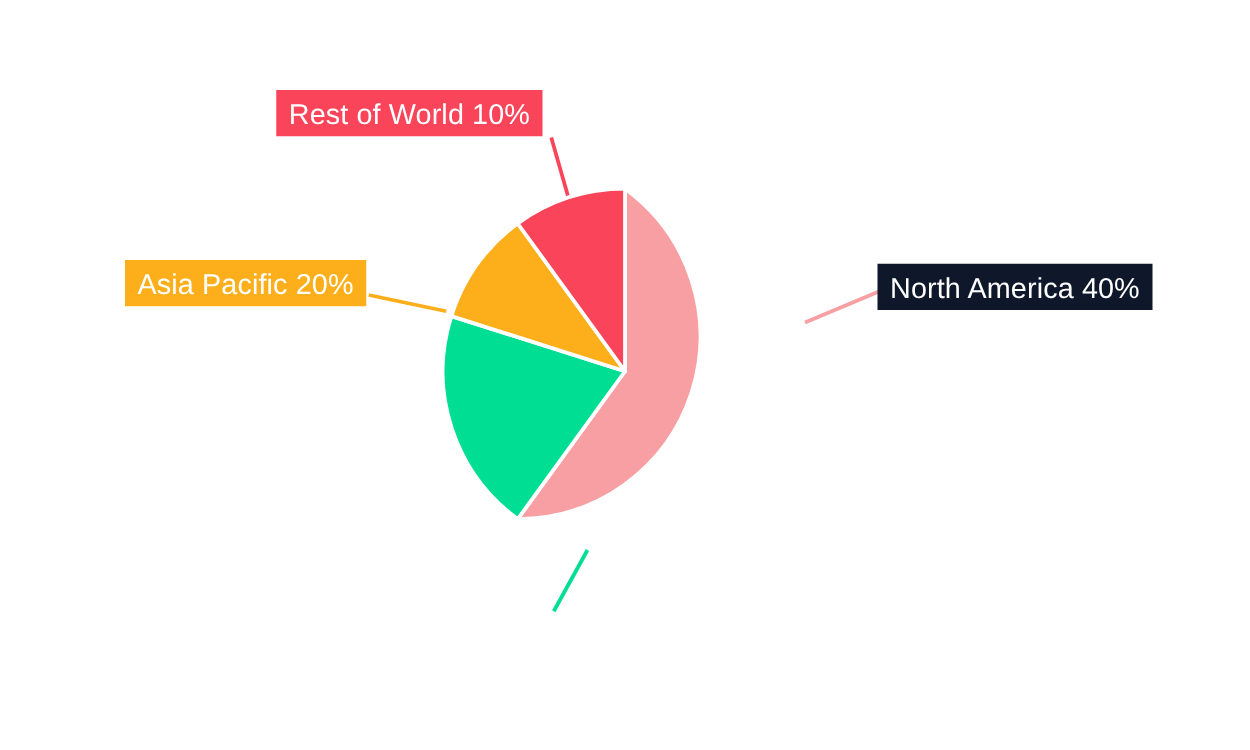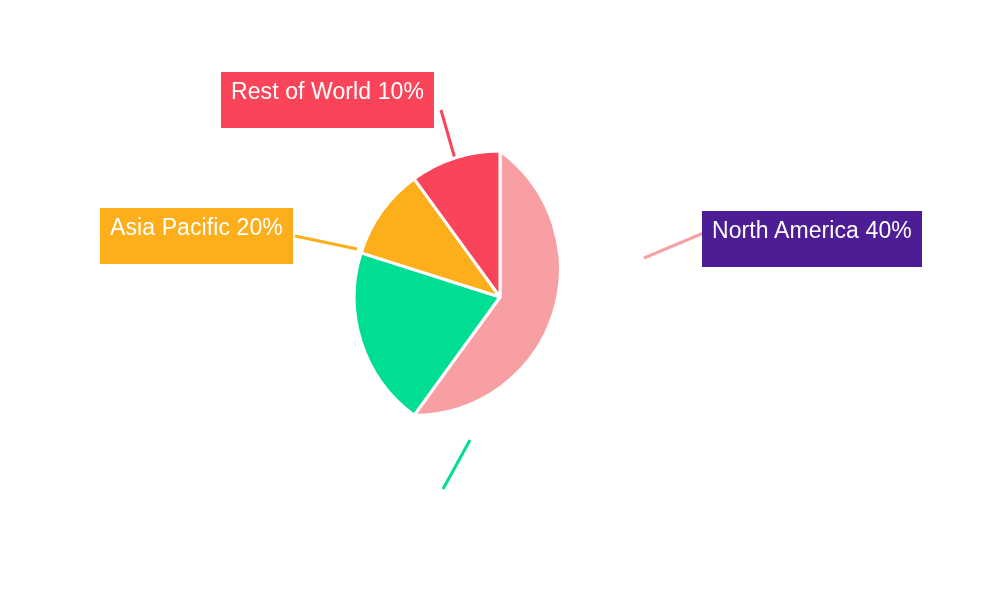--- a/index.html
+++ b/index.html
@@ -36,21 +36,21 @@
     stroke-width: 3;
     fill: none;
     stroke-linecap: butt;
   }
   .data-label {
     position: absolute;
     color: #ffffff;
     font-family: "Liberation Sans", sans-serif;
     font-size: 23px;
     line-height: 1;
-    padding: 8px 10px 25px 10px;
+    padding: 8px 10px 6px 10px;
     white-space: nowrap;
     letter-spacing: 0.1px;
   }
   #label-north-america { left: 702px; top: 211px; }
   #label-europe        { left: 288px; top: 487px; }
   #label-asia-pacific  { left: 100px; top: 208px; }
   #label-rest-of-world { left: 221px; top: 72px; }
 </style>
 </head>
 <body>
@@ -67,20 +67,20 @@
     </g>
 
     <g>
       <path class="slice-path" d="M 500 297 L 500 151 A 146 146 0 0 1 414.18 415.20 Z" fill="#F79FA2"></path>
       <path class="slice-path" d="M 500 297 L 414.18 415.20 A 146 146 0 0 1 361.11 252.88 Z" fill="#00DE94"></path>
       <path class="slice-path" d="M 500 297 L 361.11 252.88 A 146 146 0 0 1 414.18 178.80 Z" fill="#FCAF1B"></path>
       <path class="slice-path" d="M 500 297 L 414.18 178.80 A 146 146 0 0 1 500 151 Z" fill="#FA4459"></path>
     </g>
   </svg>
 
-  <div class="data-label" id="label-north-america" style="background:#4c1d95">North America 40%</div>
+  <div class="data-label" id="label-north-america" style="background:#0f172a">North America 40%</div>
 
 
   <div class="data-label" id="label-asia-pacific" style="background:#FCAF1B">Asia Pacific 20%</div>
 
   <div class="data-label" id="label-rest-of-world" style="background:#FA4459">Rest of World 10%</div>
 
 </div>
 
 </body></html>

